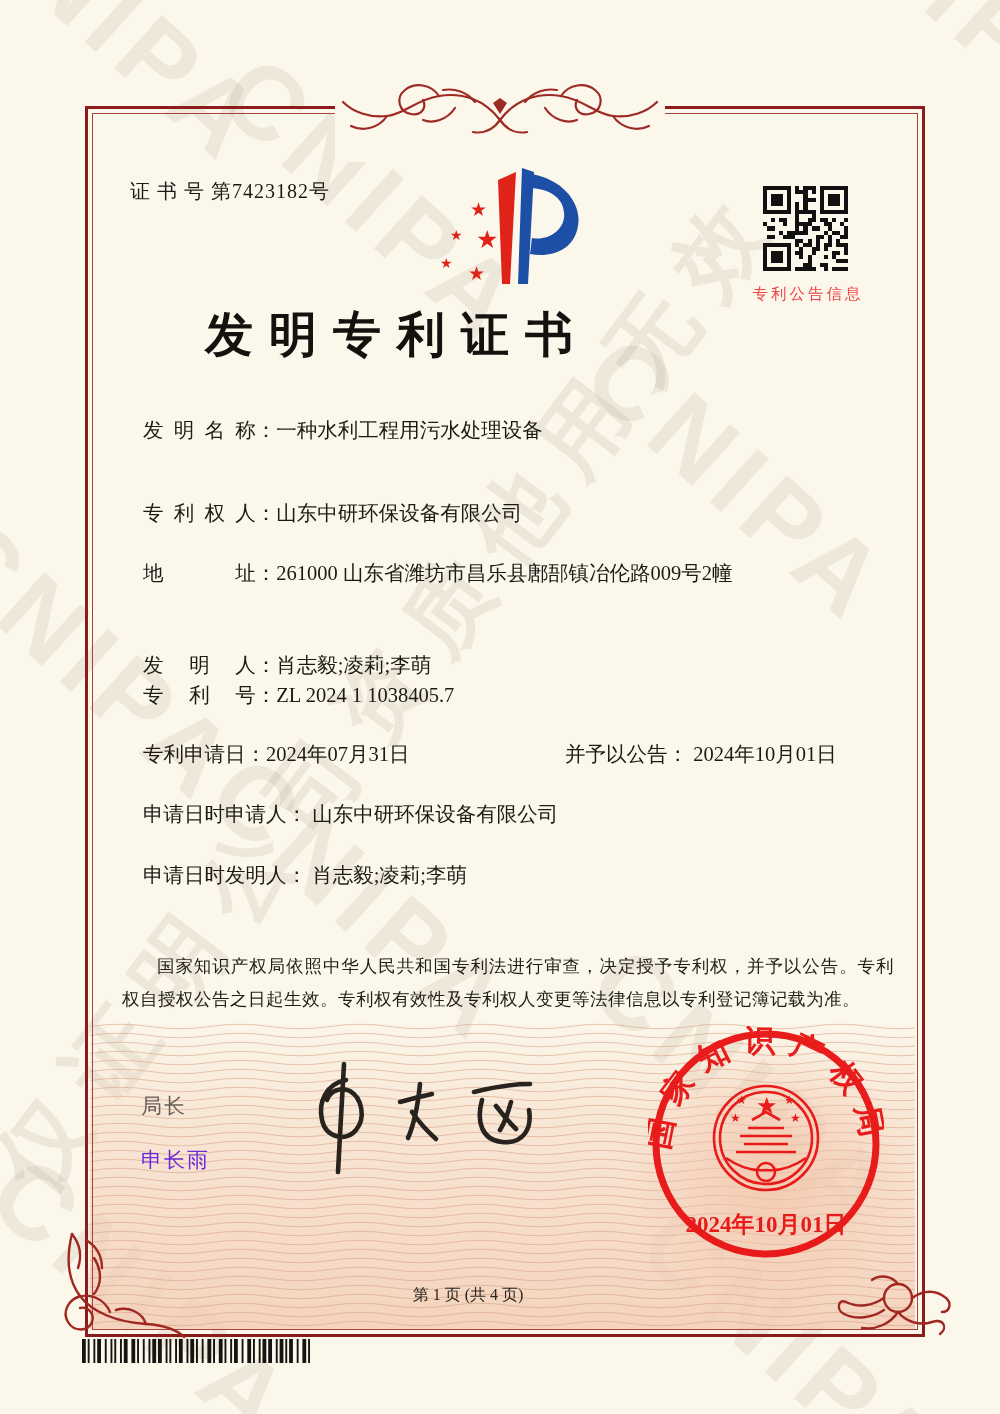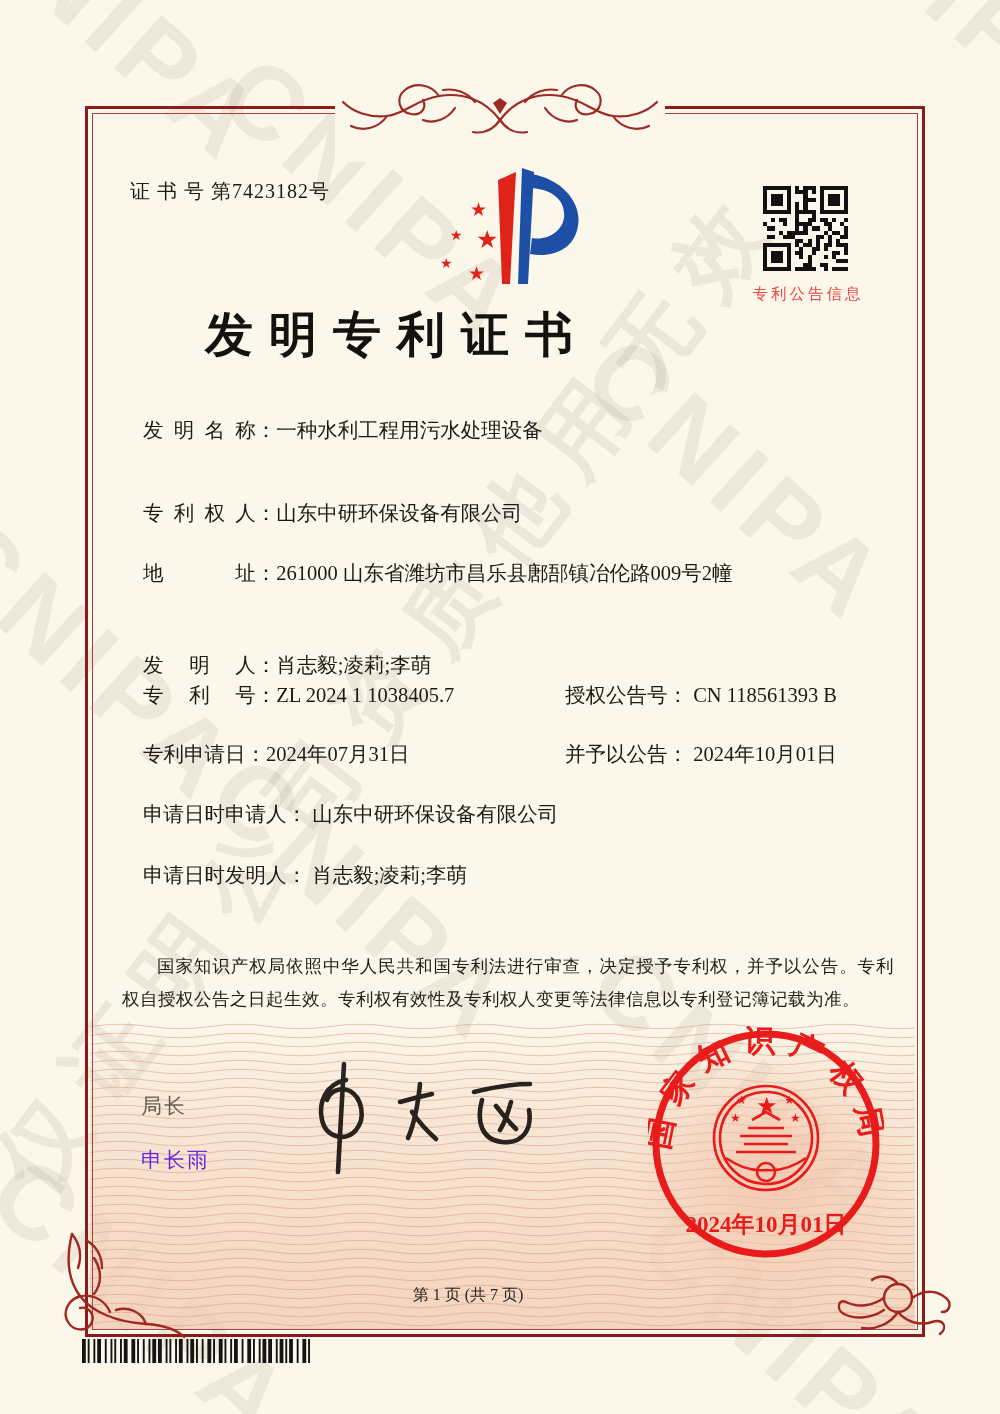--- a/index.html
+++ b/index.html
@@ -280,23 +280,20 @@
     <span class="lab">发  明  名  称</span><span>：</span><span>一种水利工程用污水处理设备</span>
   </div>
   <div class="abs row" style="top:559px">
     <span class="lab">地              址</span><span>：</span><span>261000 山东省潍坊市昌乐县鄌郚镇冶伦路009号2幢</span>
   </div>
   <div class="abs row" style="top:651px">
     <span class="lab">发     明     人</span><span>：</span><span>肖志毅;凌莉;李萌</span>
   </div>
   <div class="abs row" style="top:681px;width:820px">
     <span class="lab">专     利     号</span><span>：</span><span>ZL 2024 1 1038405.7</span>
-    <span class="col2">
-      <span class="lab">授权公告号</span><span>：</span>&nbsp;<span>CN 118561393 B</span>
-    </span>
   </div>
   <div class="abs row" style="top:740px;width:820px">
     <span class="lab">专利申请日</span><span>：</span><span>2024年07月31日</span>
     <span class="col2">
       <span class="lab">并予以公告</span><span>：</span>&nbsp;<span>2024年10月01日</span>
     </span>
   </div>
   <div class="abs row" style="top:800px">
     <span class="lab">申请日时申请人</span><span>：</span>&nbsp;<span>山东中研环保设备有限公司</span>
   </div>
@@ -318,21 +315,21 @@
         <path d="M132,42 C143,39 155,36 164,34"></path>
         <path d="M144,52 C151,62 159,71 168,79"></path>
         <path d="M206,32 C226,27 246,24 262,24"></path>
         <path d="M214,40 C208,62 214,80 234,82 C256,84 264,68 261,50"></path>
         <path d="M228,46 C235,55 241,62 248,69"></path>
         <path d="M243,42 C240,53 237,62 232,70"></path>
       </g>
     </svg>
   </div>
 
-  <div class="abs footer">第 1 页 (共 7 页)</div>
+  <div class="abs footer">第 1 页 (共 4 页)</div>
 </div>
 
 <div id="seal">
   <svg width="236" height="236" viewBox="0 0 236 236">
     <defs>
       <path id="sealArc" d="M 32,164 A 96 96 0 1 1 204,164"></path>
     </defs>
     <circle cx="118" cy="118" r="110" fill="none" stroke="#e81212" stroke-width="7"></circle>
     <text font-size="31" font-weight="bold" fill="#e81212" letter-spacing="13">
       <textPath href="#sealArc" startOffset="50%" text-anchor="middle">国家知识产权局</textPath>

